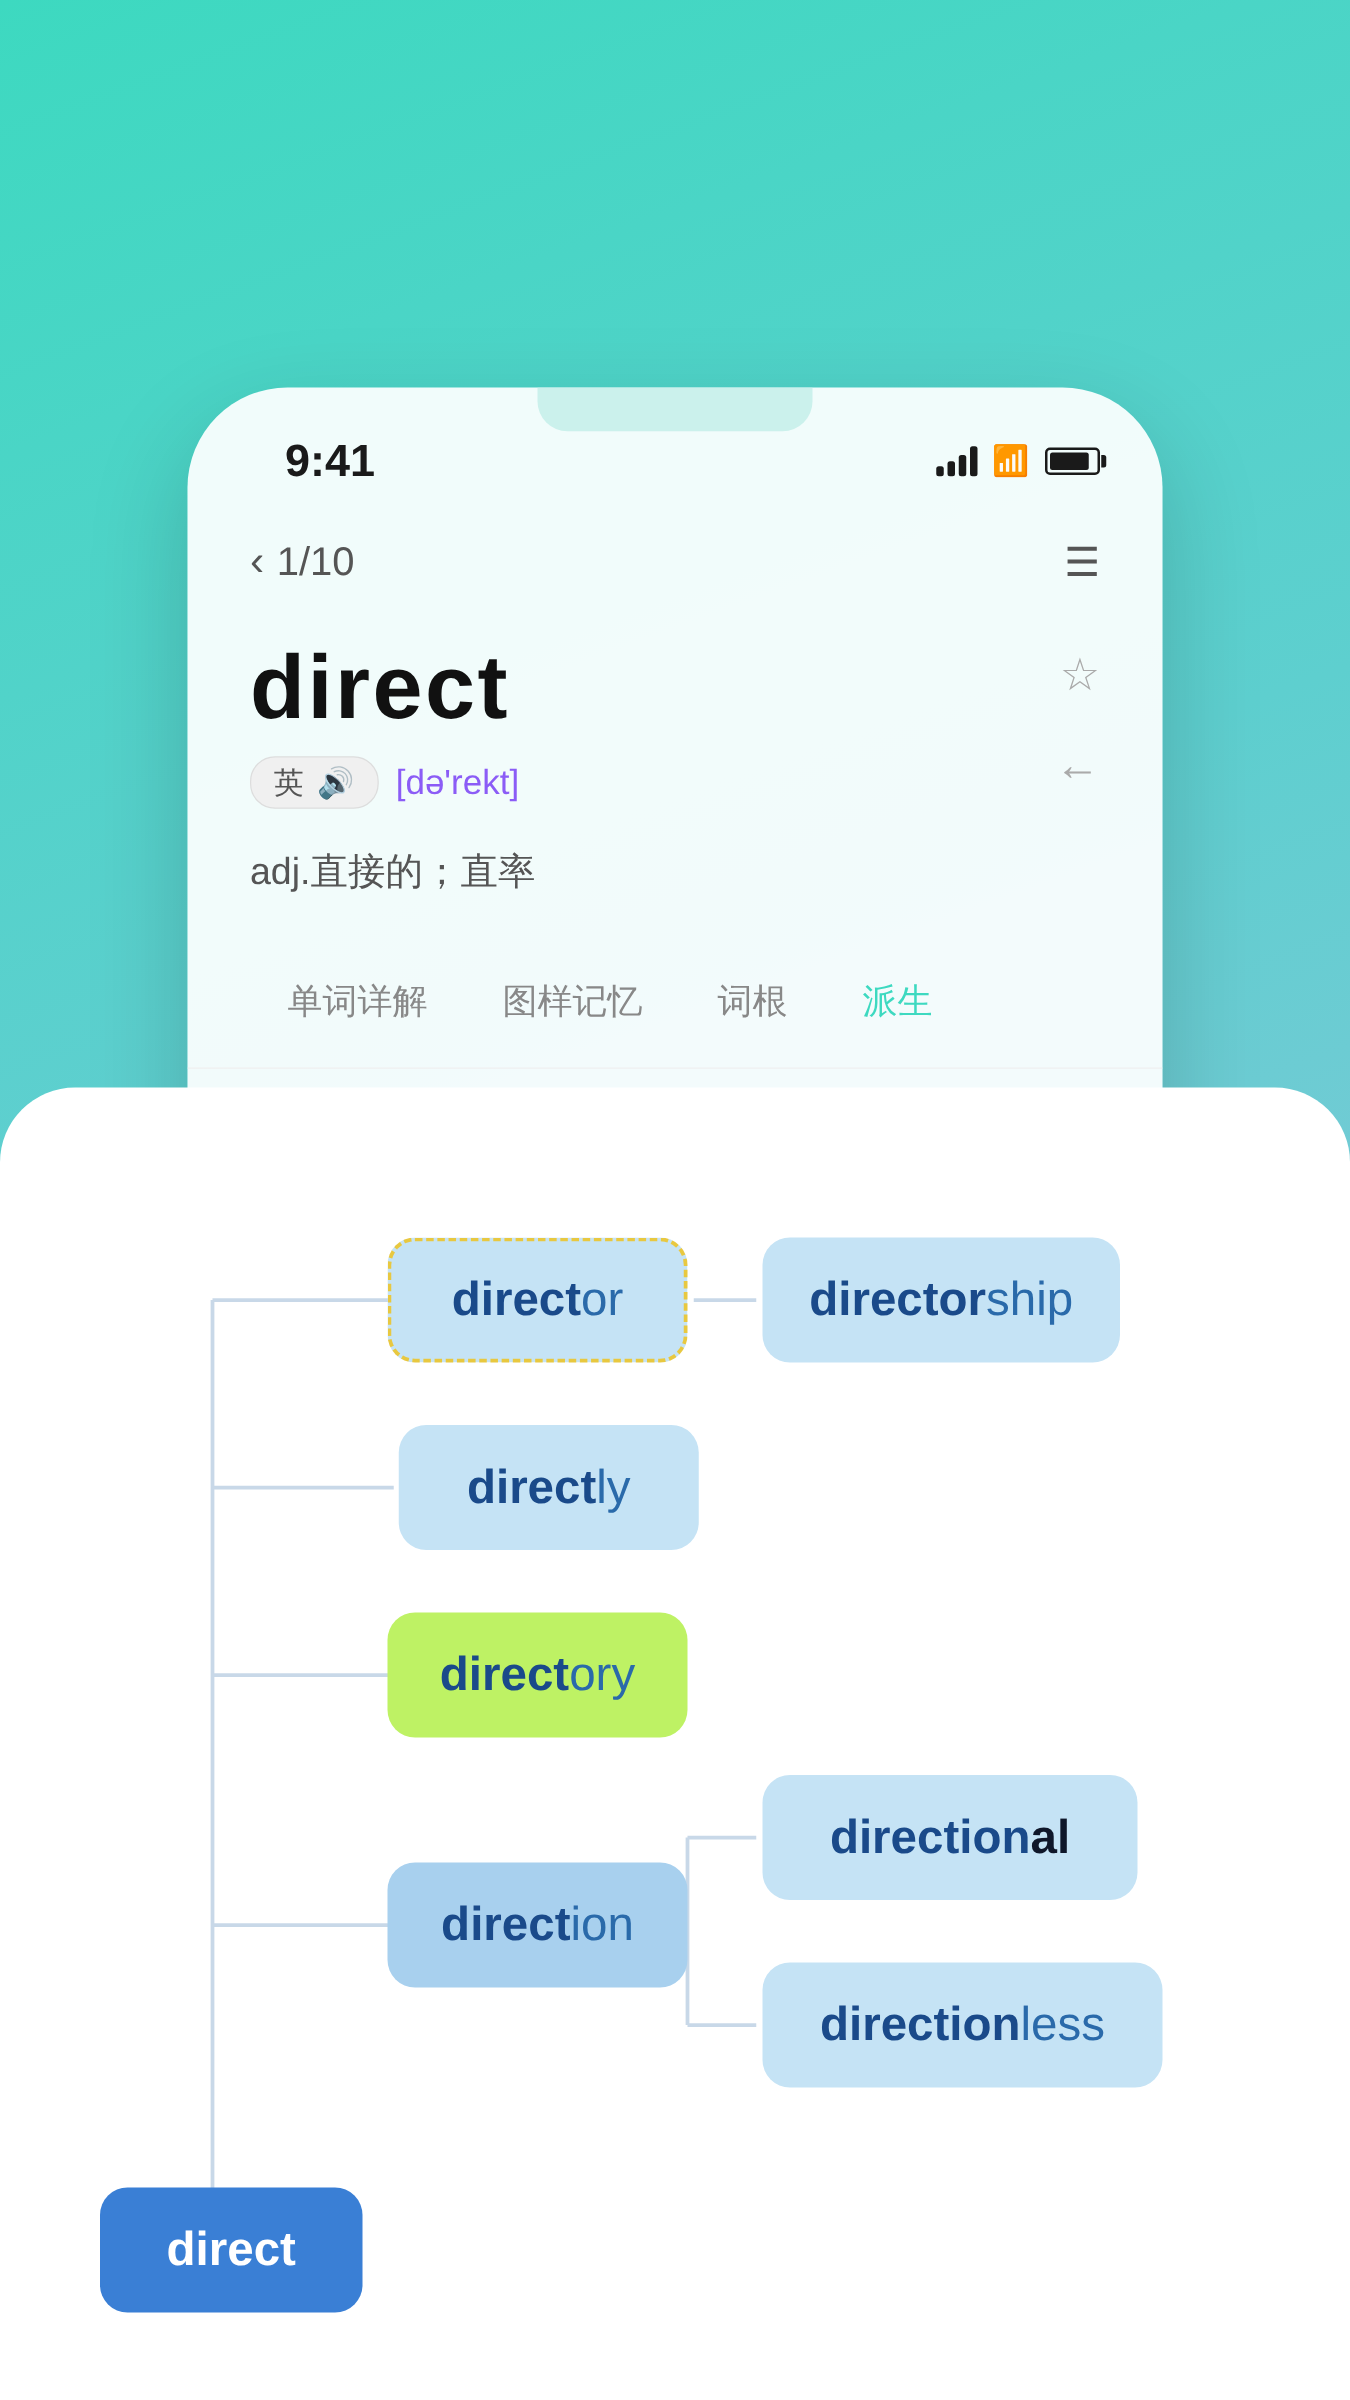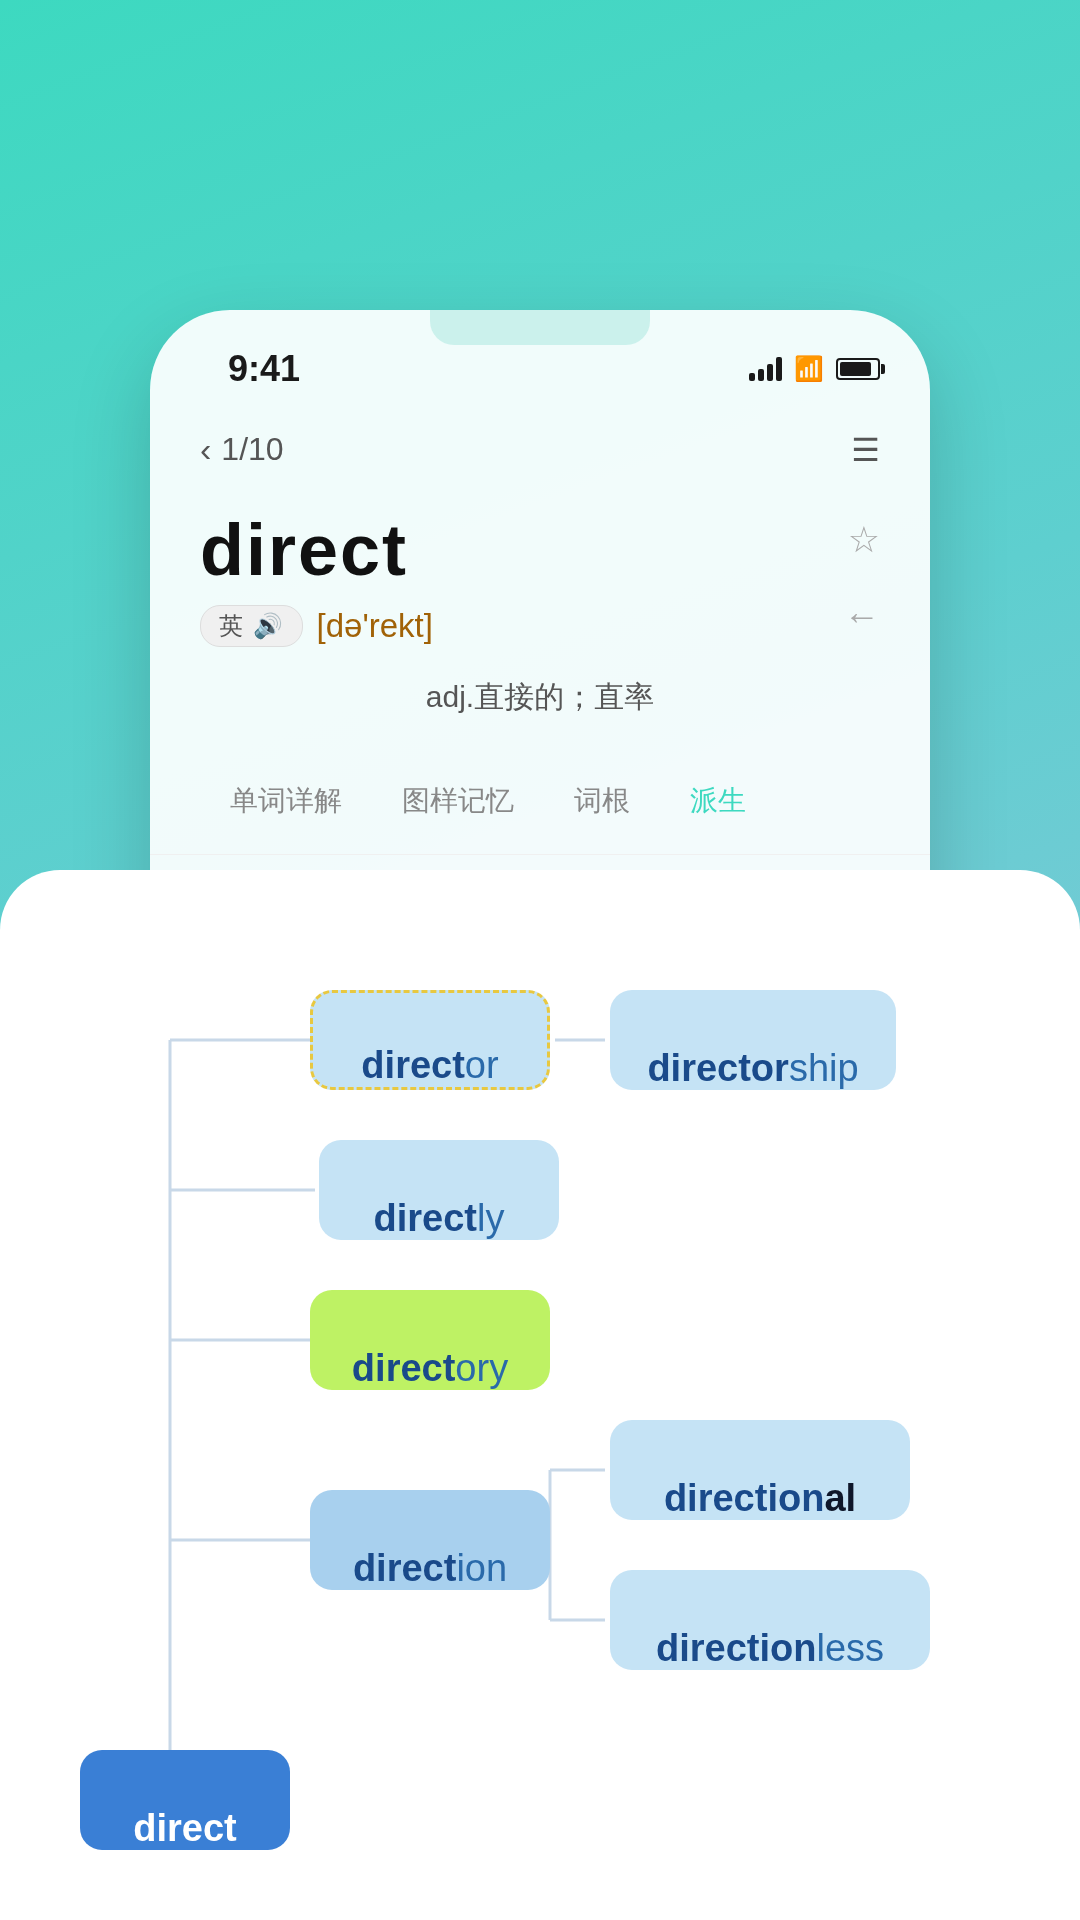--- a/index.html
+++ b/index.html
@@ -170,43 +170,42 @@
     .lang-badge {
       background: #f0f0f0;
       border-radius: 20px;
       padding: 4px 18px;
       font-size: 24px;
       color: #555;
       border: 1px solid #ddd;
     }
 
     .phonetic-text {
-      font-size: 33px;
-      color: #a16207;
+      font-size: 28px;
+      color: #8b5cf6;
     }
 
     .word-icons {
       display: flex;
       flex-direction: column;
       gap: 30px;
       align-items: flex-end;
       padding-top: 10px;
     }
 
     .star-icon, .back-icon {
       font-size: 36px;
       color: #aaa;
     }
 
     
     .definition {
       padding: 10px 50px 30px 50px;
       font-size: 30px;
       color: #555;
-      text-align: center;
     }
 
     
     .tabs-bar {
       display: flex;
       gap: 0;
       padding: 20px 50px;
       border-bottom: 1px solid #f0f0f0;
     }
 
@@ -305,21 +304,21 @@
       width: 100%;
       height: 100%;
       z-index: 1;
     }
 
     
     .word-node {
       position: absolute;
       border-radius: 22px;
       display: flex;
-      align-items: flex-end;
+      align-items: center;
       justify-content: center;
       z-index: 2;
       font-size: 38px;
       font-weight: 600;
     }
 
     .node-root {
       background: #3a7fd5;
       color: white;
       width: 210px;

